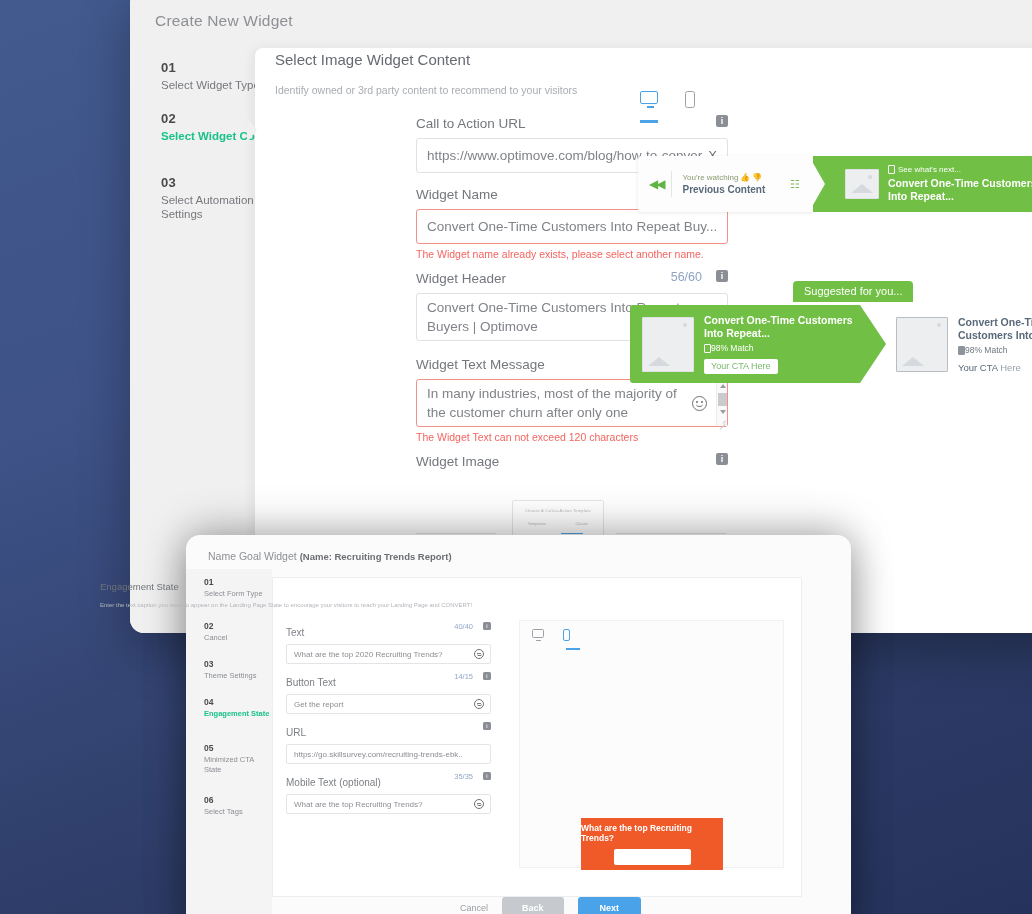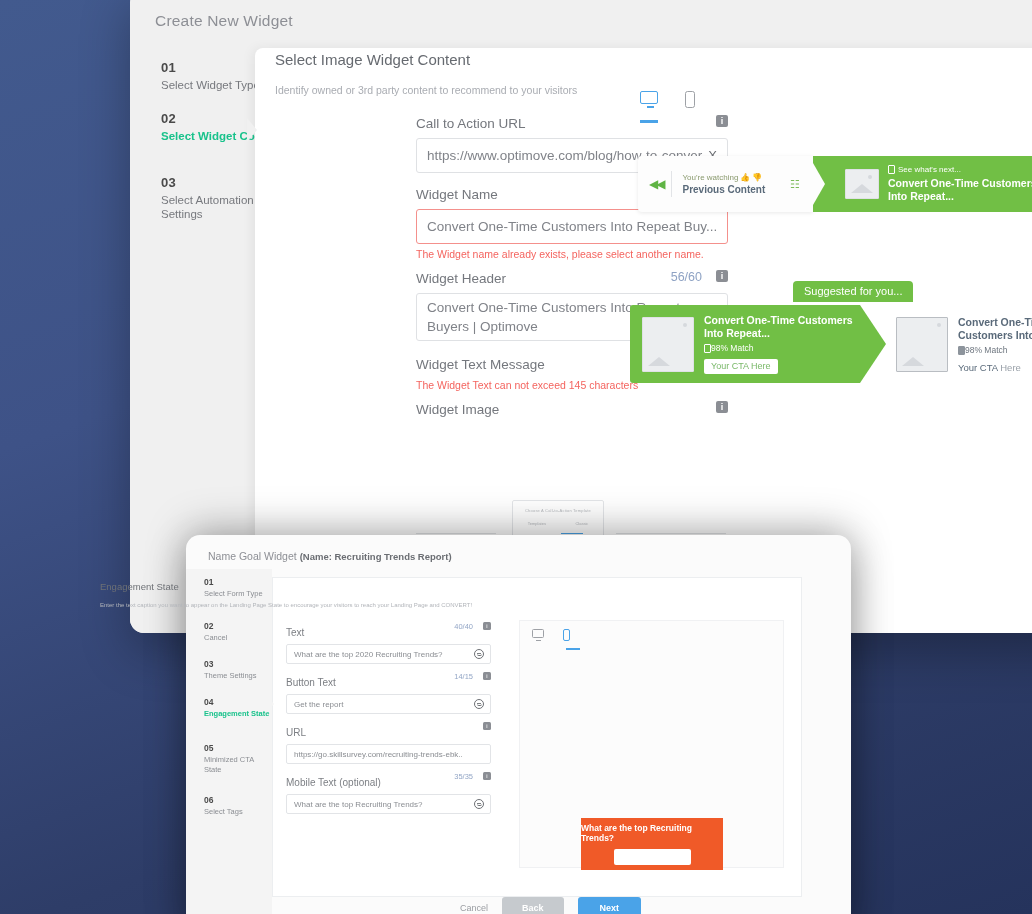--- a/index.html
+++ b/index.html
@@ -350,21 +350,33 @@
       <div class="resizer"></div>
     </div>
 
     <div class="frow" style="margin-top:14px">
       <span class="flabel">Widget Text Message</span>
       <span class="fcount err">155/145</span>
       <span class="info-ico">
           <i>i</i>
         </span>
     </div>
-    <div class="ferr">The Widget Text can not exceed 145 characters</div>
+    <div class="finput err" style="height:48px">
+      <div class="val multi">In many industries, most of the majority of the customer churn after only one</div>
+      <span class="smiley">
+          <span></span>
+        </span>
+      <div class="scrollbar">
+        <div class="up"></div>
+        <div class="thumb"></div>
+        <div class="dn"></div>
+      </div>
+      <div class="resizer"></div>
+    </div>
+    <div class="ferr">The Widget Text can not exceed 120 characters</div>
 
     <div class="frow" style="margin-top:9px">
       <span class="flabel">Widget Image</span>
       <span class="info-ico">
           <i>i</i>
         </span>
     </div>
   </div>
 
   <div class="img-strip blur">

